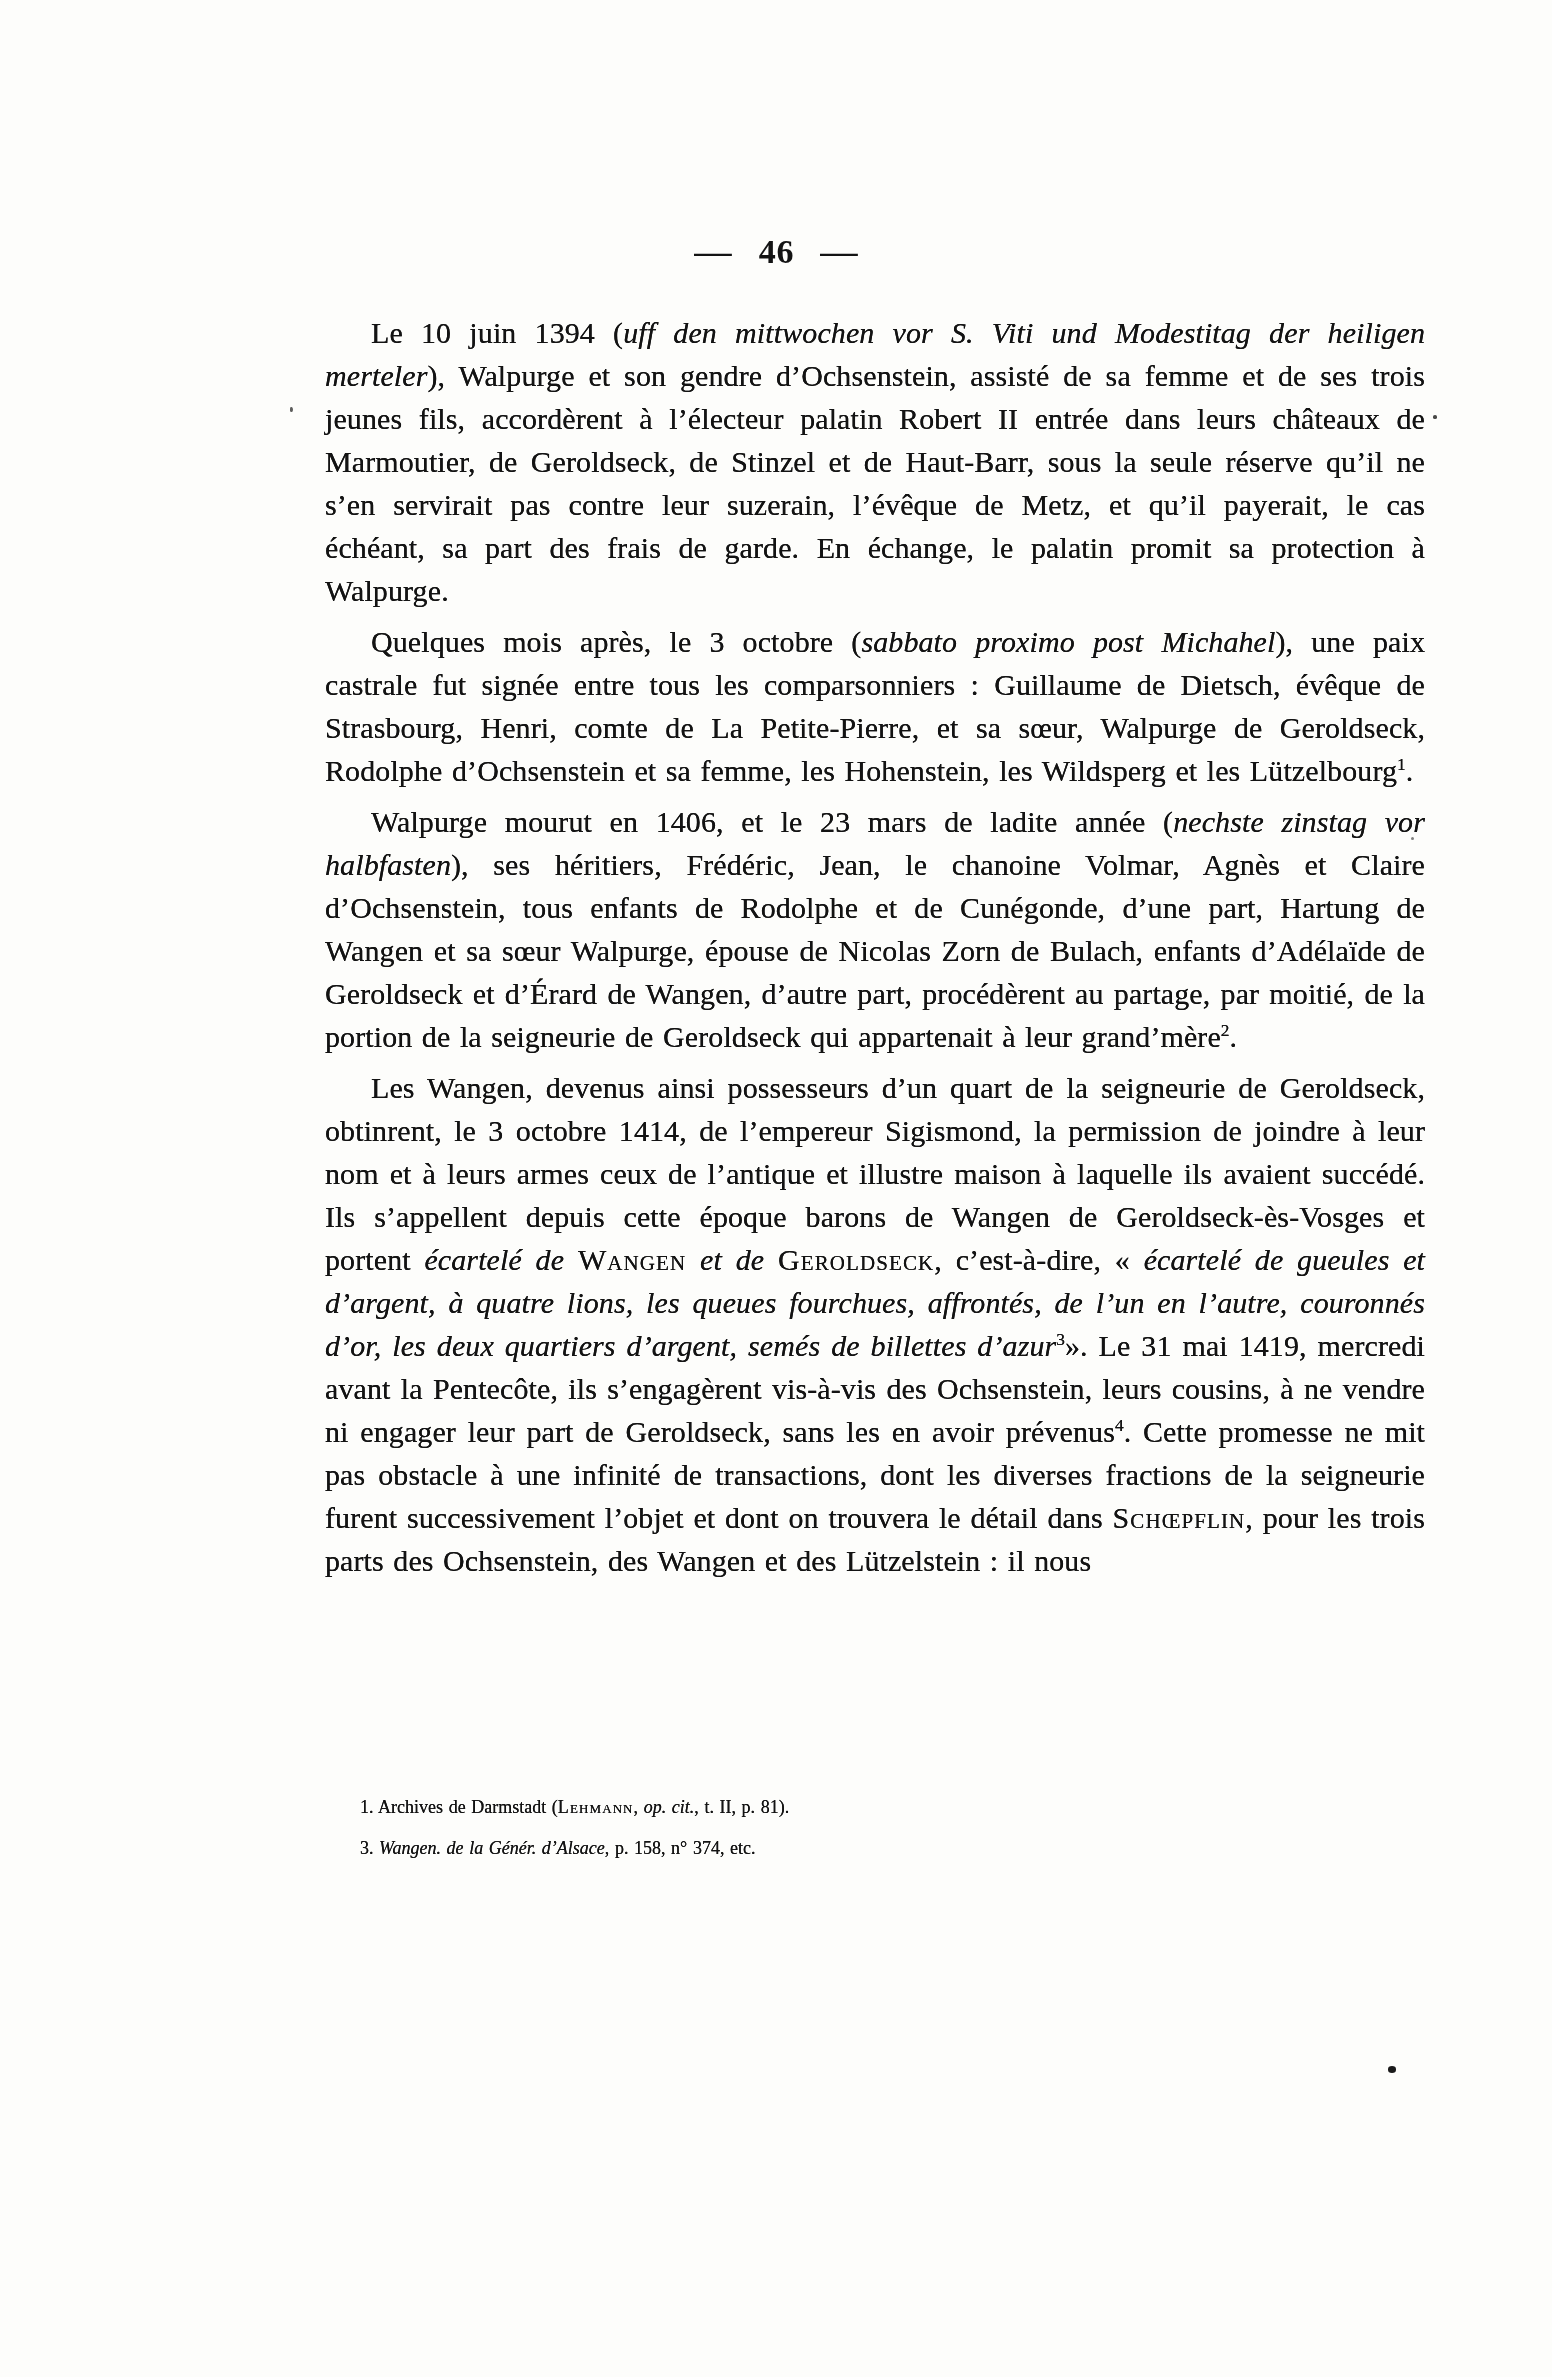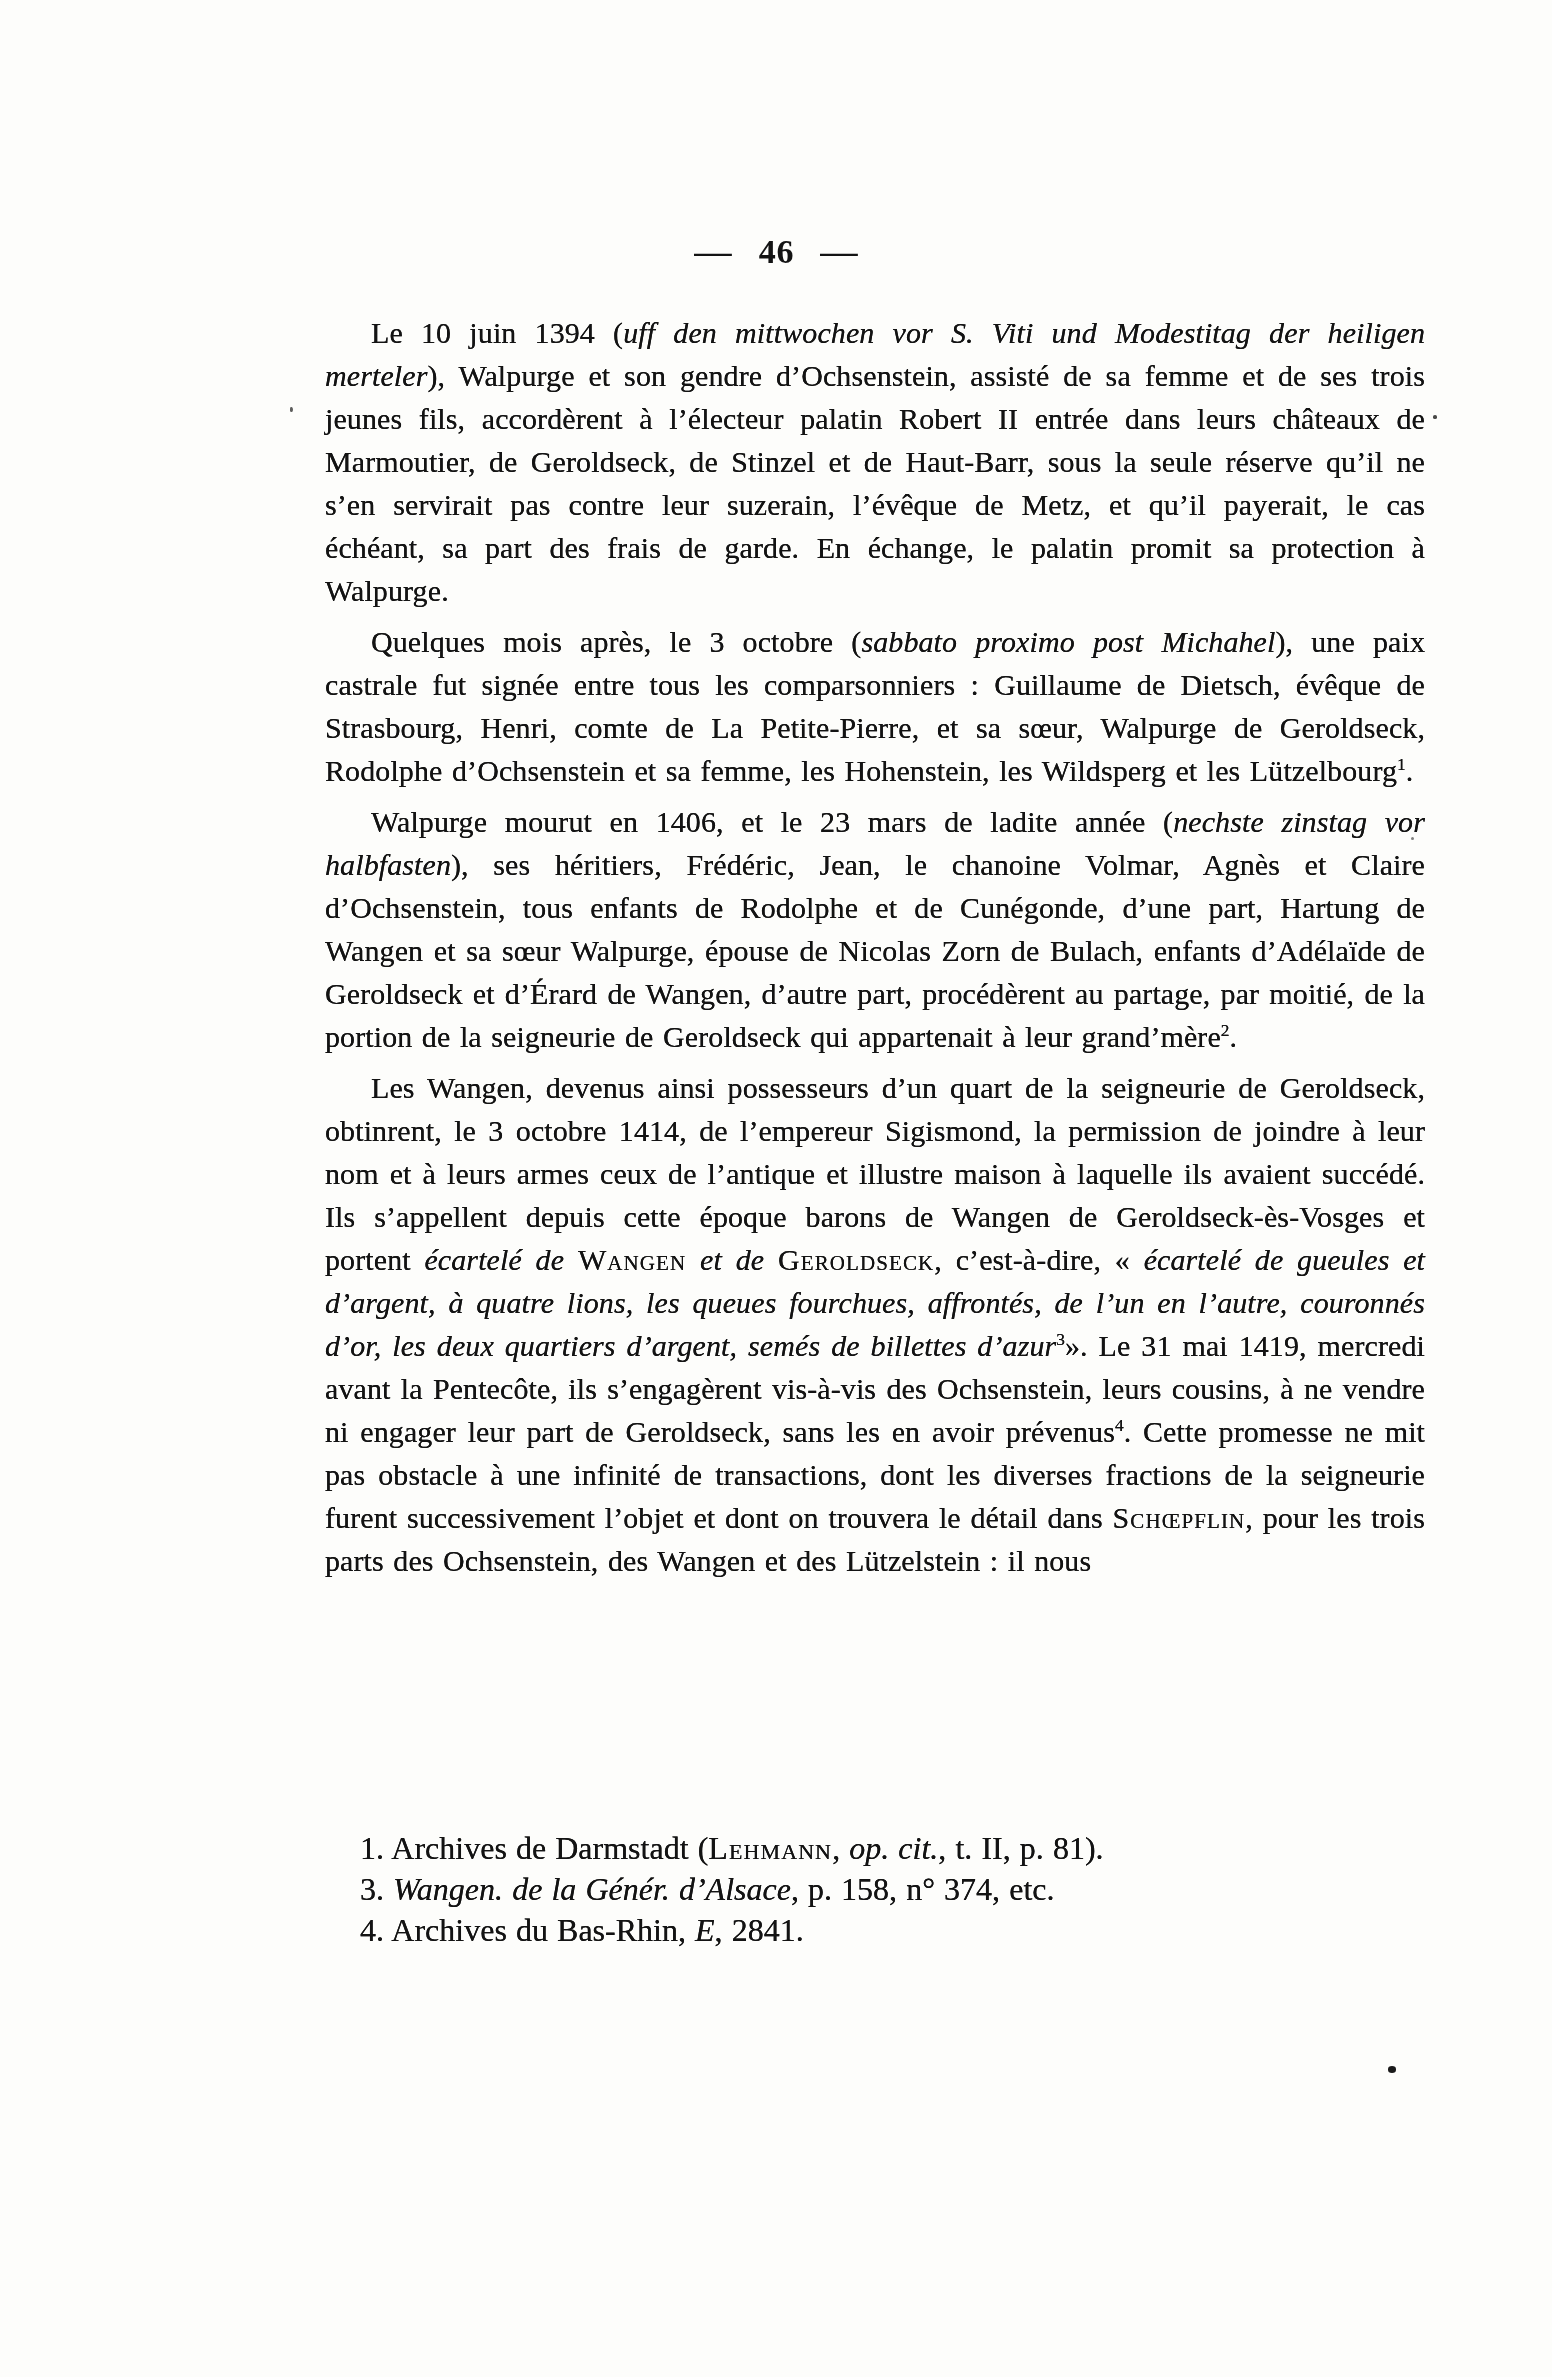--- a/index.html
+++ b/index.html
@@ -34,26 +34,25 @@
     text-align: justify;
     word-spacing: 1.9px;
     letter-spacing: 0.1px;
     text-shadow: 0 0 0.5px currentColor; 
   }
   .para { margin: 8px; text-indent: 46px; }
   .footnotes {
     position: absolute;
     top: 1787px; left: 317px;
     width: 1116px;
-    font-size: 32px;
+    font-size: 18px;
     line-height: 41px;
     text-align: justify;
     word-spacing: 1.1px;
     text-shadow: 0 0 0.4px currentColor;
-    margin-top: 41px;
   }
   .fn { margin: 0; text-indent: 43px; }
   .it { font-style: italic; }
   .sc { font-variant: small-caps; letter-spacing: 1.1px; }
   sup.ref {
     font-size: 58%;
     line-height: 0;
     vertical-align: super;
     letter-spacing: 0;
   }
@@ -81,21 +80,20 @@
   <div class="body-text">
       <p class="para"><span>Le 10 juin 1394 (</span><span class="it">uff den mittwochen vor S. Viti und Modestitag der heiligen merteler</span><span>), Walpurge et son gendre d’Ochsenstein, assisté de sa femme et de ses trois jeunes fils, accordèrent à l’électeur palatin Robert II entrée dans leurs châteaux de Marmoutier, de Geroldseck, de Stinzel et de Haut-Barr, sous la seule réserve qu’il ne s’en servirait pas contre leur suzerain, l’évêque de Metz, et qu’il payerait, le cas échéant, sa part des frais de garde. En échange, le palatin promit sa protection à Walpurge.</span></p>
       <p class="para"><span>Quelques mois après, le 3 octobre (</span><span class="it">sabbato proximo post Michahel</span><span>), une paix castrale fut signée entre tous les comparsonniers : Guillaume de Dietsch, évêque de Strasbourg, Henri, comte de La Petite-Pierre, et sa sœur, Walpurge de Geroldseck, Rodolphe d’Ochsenstein et sa femme, les Hohenstein, les Wildsperg et les Lützelbourg</span><sup class="ref">1</sup><span>.</span></p>
       <p class="para"><span>Walpurge mourut en 1406, et le 23 mars de ladite année (</span><span class="it">nechste zinstag vor halbfasten</span><span>), ses héritiers, Frédéric, Jean, le chanoine Volmar, Agnès et Claire d’Ochsenstein, tous enfants de Rodolphe et de Cunégonde, d’une part, Hartung de Wangen et sa sœur Walpurge, épouse de Nicolas Zorn de Bulach, enfants d’Adélaïde de Geroldseck et d’Érard de Wangen, d’autre part, procédèrent au partage, par moitié, de la portion de la seigneurie de Geroldseck qui appartenait à leur grand’mère</span><sup class="ref">2</sup><span>.</span></p>
       <p class="para"><span>Les Wangen, devenus ainsi possesseurs d’un quart de la seigneurie de Geroldseck, obtinrent, le 3 octobre 1414, de l’empereur Sigismond, la permission de joindre à leur nom et à leurs armes ceux de l’antique et illustre maison à laquelle ils avaient succédé. Ils s’appellent depuis cette époque barons de Wangen de Geroldseck-ès-Vosges et portent </span><span class="it">écartelé de</span><span> </span><span class="sc">Wangen</span><span> </span><span class="it">et de</span><span> </span><span class="sc">Geroldseck</span><span>, c’est-à-dire, « </span><span class="it">écartelé de gueules et d’argent, à quatre lions, les queues fourchues, affrontés, de l’un en l’autre, couronnés d’or, les deux quartiers d’argent, semés de billettes d’azur</span><sup class="ref">3</sup><span>». Le 31 mai 1419, mercredi avant la Pentecôte, ils s’engagèrent vis-à-vis des Ochsenstein, leurs cousins, à ne vendre ni engager leur part de Geroldseck, sans les en avoir prévenus</span><sup class="ref">4</sup><span>. Cette promesse ne mit pas obstacle à une infinité de transactions, dont les diverses fractions de la seigneurie furent successivement l’objet et dont on trouvera le détail dans </span><span class="sc">Schœpflin</span><span>, pour les trois parts des Ochsenstein, des Wangen et des Lützelstein : il nous</span></p>
     </div>
 
   <div class="footnotes">
       <p class="fn"><span>1. Archives de Darmstadt (</span><span class="sc">Lehmann</span><span>, </span><span class="it">op. cit.</span><span>, t. II, p. 81).</span></p>
       <p class="fn"><span>3. </span><span class="it">Wangen. de la Génér. d’Alsace</span><span>, p. 158, n° 374, etc.</span></p>
-      <p class="fn"><span>4. Archives du Bas-Rhin, </span><span class="it">E</span><span>, 2841.</span></p>
     </div>
 
   <div class="speck s1"></div>
   <div class="speck s2"></div>
   <div class="speck s3"></div>
   <div class="speck s4"></div>
 
 </div>
 
 

